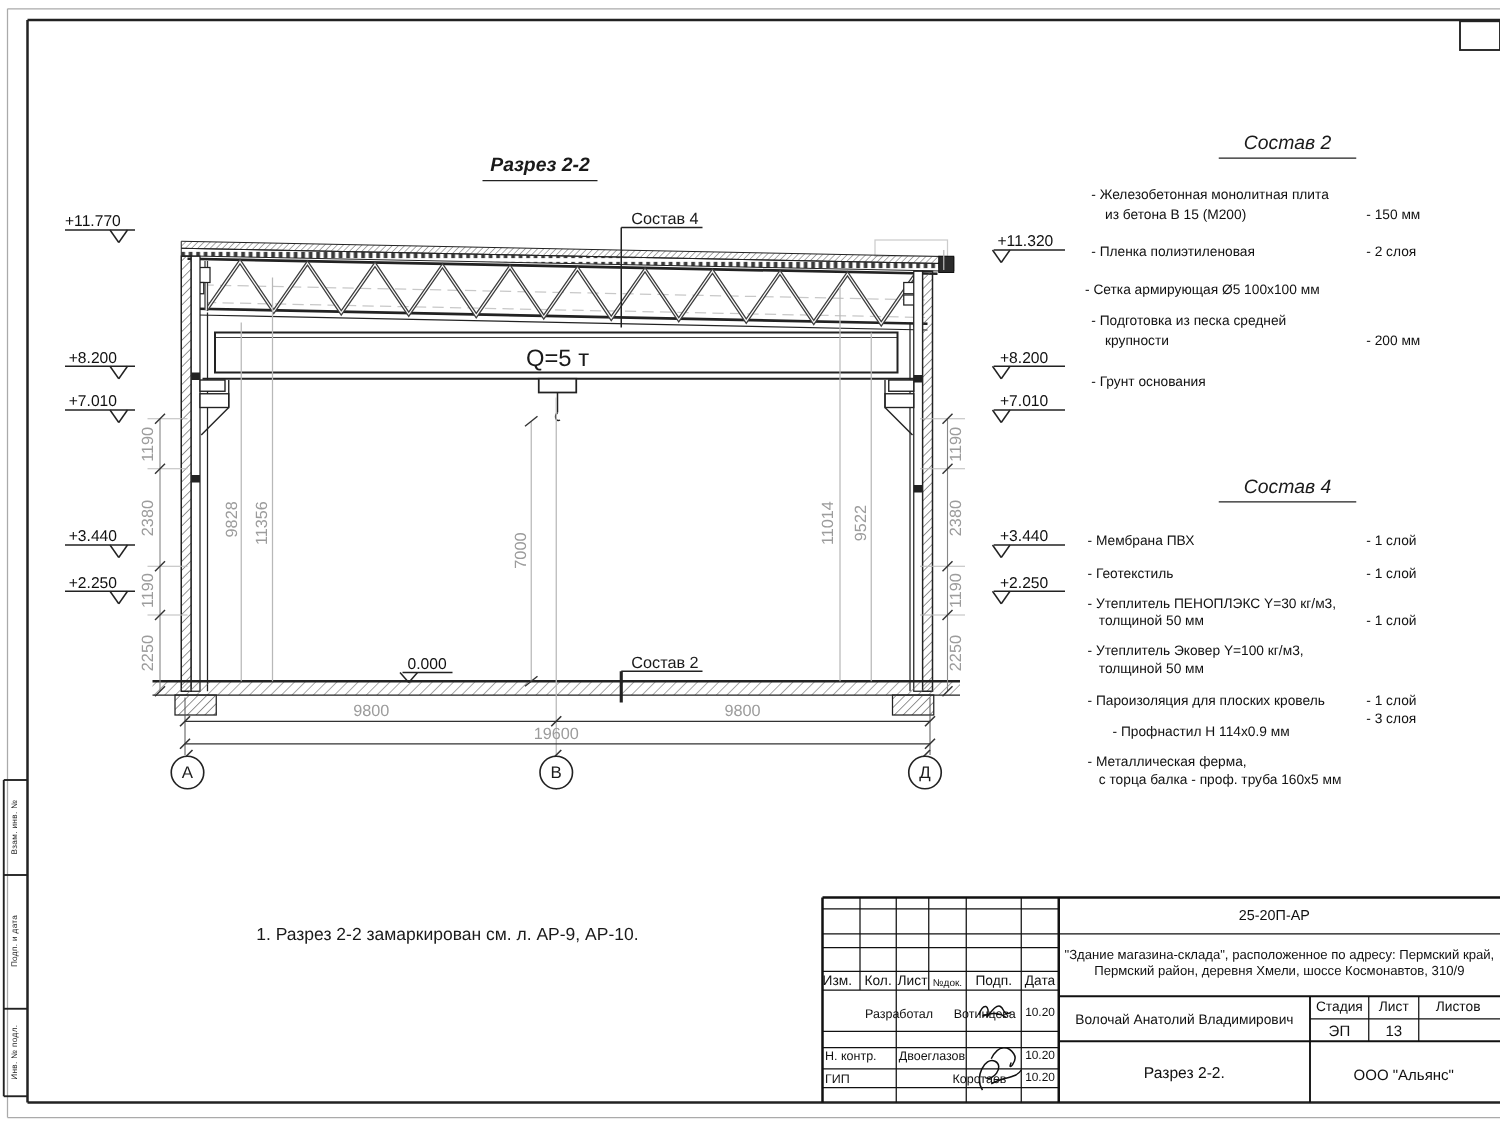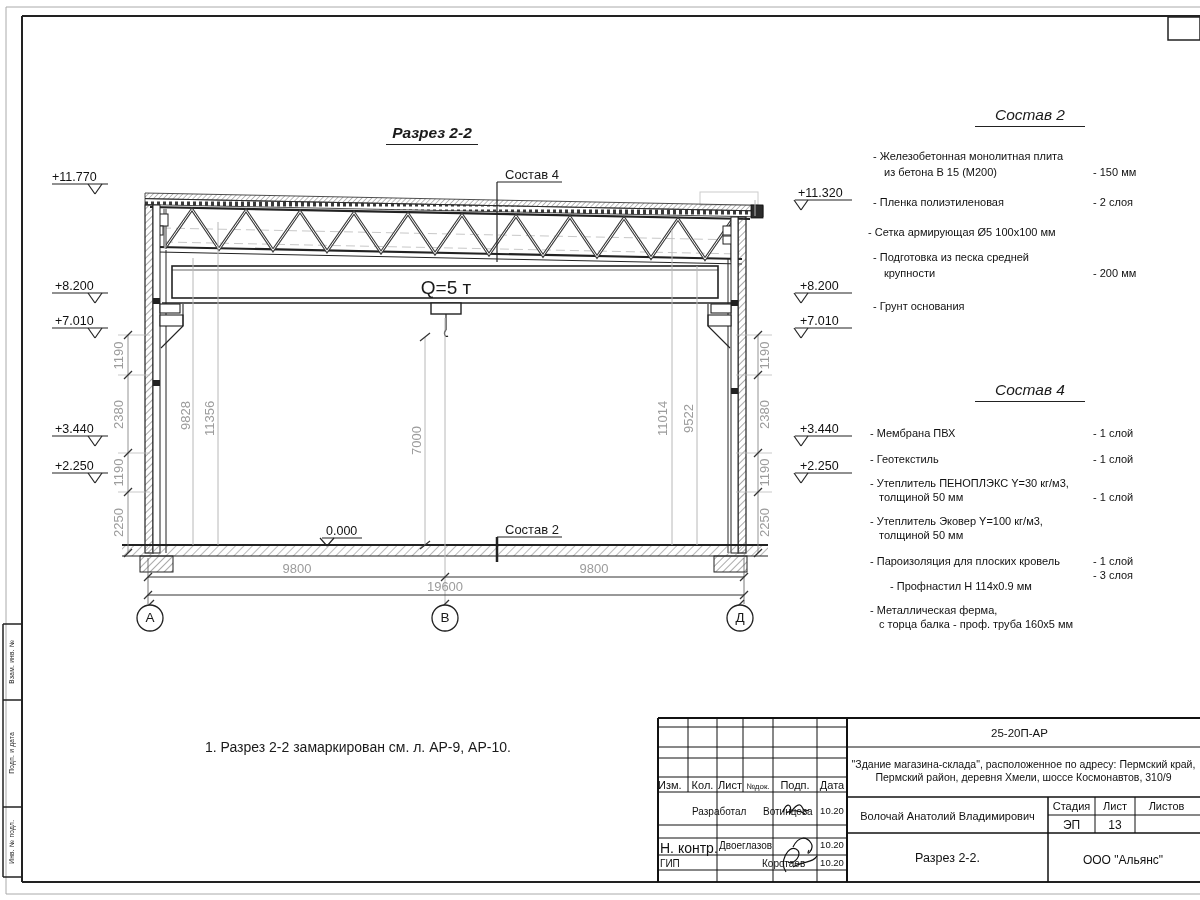--- a/index.html
+++ b/index.html
@@ -355,21 +355,21 @@
   <span class="t tb ctr" style="left:658px;top:779px;width:17px;font-size:11px;">Изм.</span>
   <span class="t tb ctr" style="left:688px;top:779px;width:29px;font-size:11px;">Кол.</span>
   <span class="t tb ctr" style="left:717px;top:779px;width:26px;font-size:11px;">Лист</span>
   <span class="t tb ctr" style="left:743px;top:782px;width:30px;font-size:8px;">№док.</span>
   <span class="t tb ctr" style="left:773px;top:779px;width:44px;font-size:11px;">Подп.</span>
   <span class="t tb ctr" style="left:817px;top:779px;width:30px;font-size:11px;">Дата</span>
 
   <span class="t tb" style="left:676px;top:806px;font-size:10px;padding-left:16px;">Разработал</span>
   <span class="t tb" style="left:720px;top:806px;font-size:10px;margin-left:43px;">Вотинцева</span>
   <span class="t tb ctr" style="left:817px;top:806px;width:30px;font-size:9.5px;">10.20</span>
-  <span class="t tb" style="left:660px;top:840px;font-size:14px;">Н. контр.</span>
+  <span class="t tb" style="left:660px;top:840px;font-size:10px;">Н. контр.</span>
   <span class="t tb" style="left:719px;top:840px;font-size:10px;">Двоеглазов</span>
   <span class="t tb ctr" style="left:817px;top:840px;width:30px;font-size:9.5px;">10.20</span>
   <span class="t tb" style="left:660px;top:858px;font-size:10px;">ГИП</span>
   <span class="t tb" style="left:719px;top:858px;font-size:10px;padding-left:43px;">Коротаев</span>
   <span class="t tb ctr" style="left:817px;top:858px;width:30px;font-size:9.5px;">10.20</span>
 
   <span class="t tb ctr" style="left:849px;top:810px;width:197px;font-size:11px;">Волочай Анатолий Владимирович</span>
   <span class="t tb ctr" style="left:1048px;top:800px;width:47px;font-size:11px;">Стадия</span>
   <span class="t tb ctr" style="left:1095px;top:800px;width:40px;font-size:11px;">Лист</span>
   <span class="t tb ctr" style="left:1135px;top:800px;width:63px;font-size:11px;">Листов</span>

